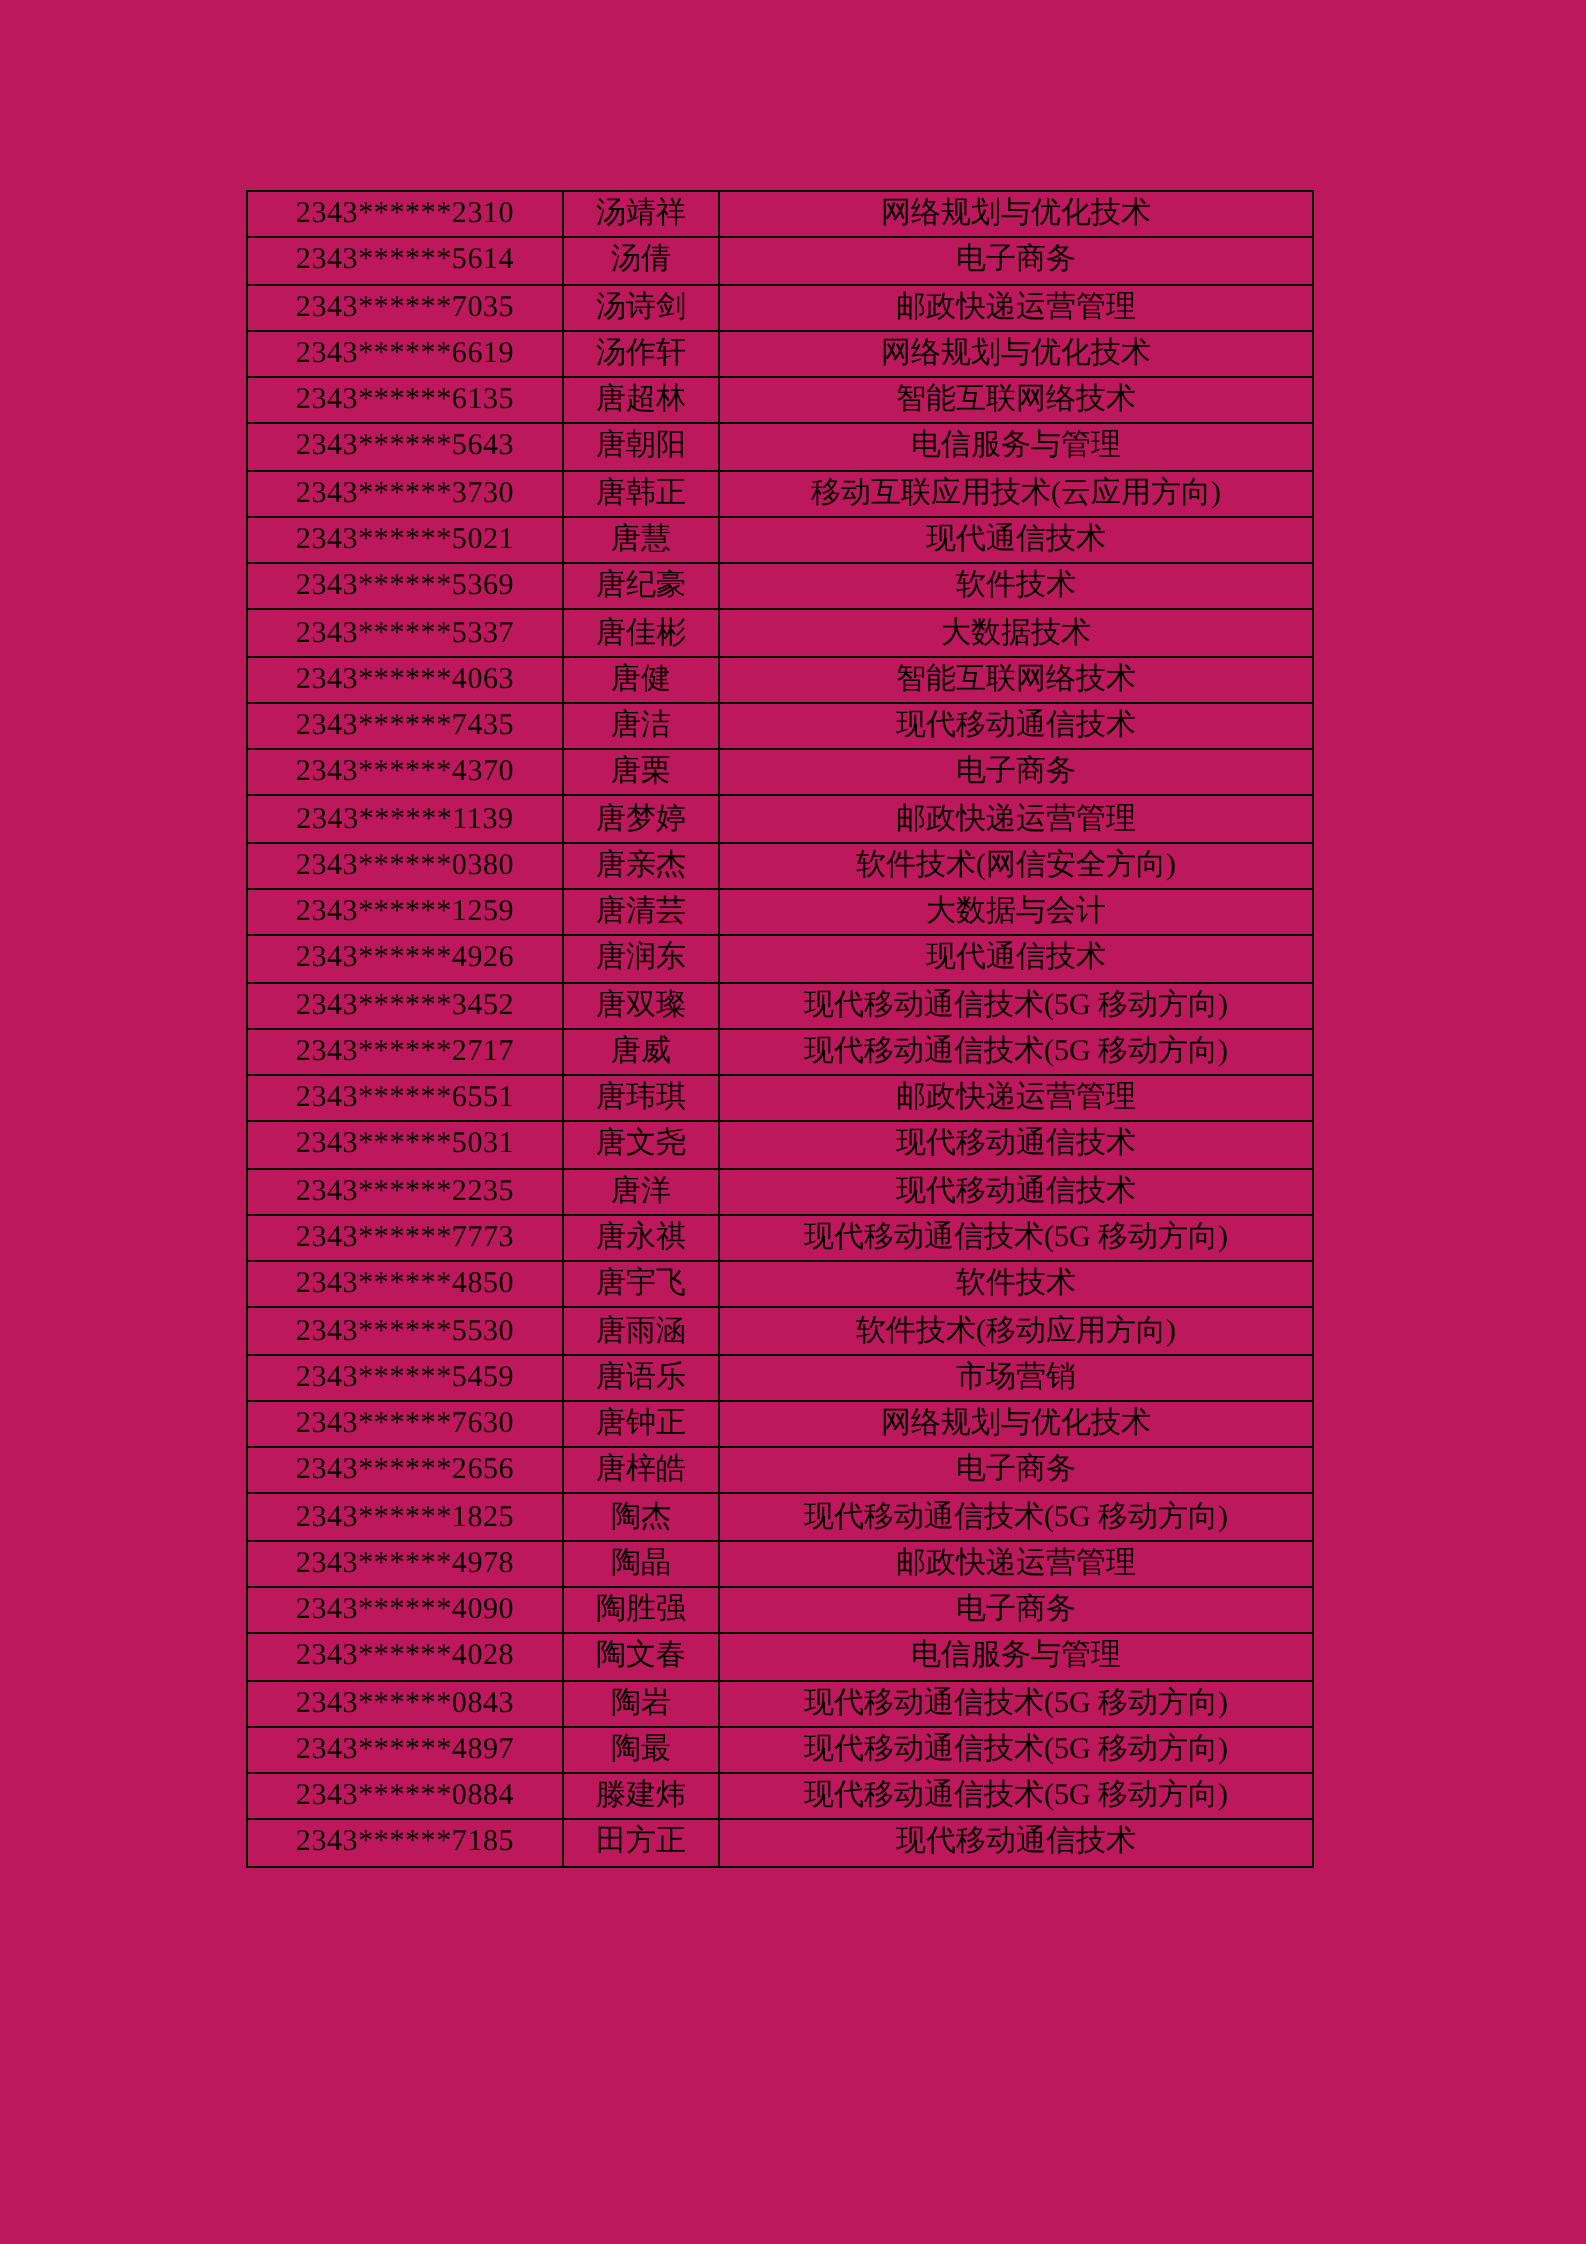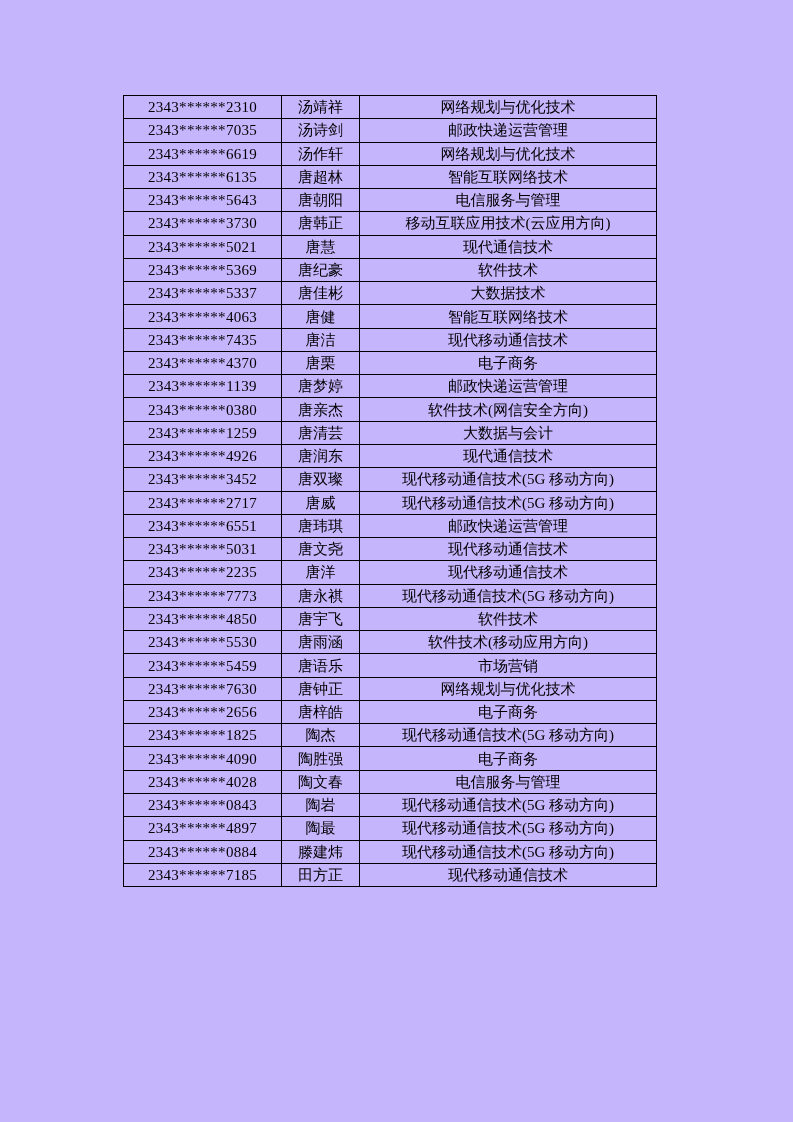--- a/index.html
+++ b/index.html
@@ -4,21 +4,21 @@
 <style>
   html, body {
     margin: 0;
     padding: 0;
     background: #ffffff;
   }
   .page {
     position: relative;
     width: 793px;
     height: 1122px;
-    background: #c4b5fd;
+    background: #be185d;
     overflow: hidden;
     font-family: "Liberation Serif", "DejaVu Serif", serif;
     color: #000000;
   }
   table.roster {
     position: absolute;
     left: 123px;
     top: 95px;
     width: 533px;
     border-collapse: collapse;
@@ -50,20 +50,25 @@
       <col style="width:78px">
       <col style="width:297px">
     </colgroup>
     <tbody>
         <tr>
           <td class="col-id">2343******2310</td>
           <td class="col-name">汤靖祥</td>
           <td class="col-major">网络规划与优化技术</td>
         </tr>
         <tr>
+          <td class="col-id">2343******5614</td>
+          <td class="col-name">汤倩</td>
+          <td class="col-major">电子商务</td>
+        </tr>
+        <tr>
           <td class="col-id">2343******7035</td>
           <td class="col-name">汤诗剑</td>
           <td class="col-major">邮政快递运营管理</td>
         </tr>
         <tr>
           <td class="col-id">2343******6619</td>
           <td class="col-name">汤作轩</td>
           <td class="col-major">网络规划与优化技术</td>
         </tr>
         <tr>
@@ -183,20 +188,25 @@
         </tr>
         <tr>
           <td class="col-id">2343******2656</td>
           <td class="col-name">唐梓皓</td>
           <td class="col-major">电子商务</td>
         </tr>
         <tr>
           <td class="col-id">2343******1825</td>
           <td class="col-name">陶杰</td>
           <td class="col-major">现代移动通信技术(5G 移动方向)</td>
+        </tr>
+        <tr>
+          <td class="col-id">2343******4978</td>
+          <td class="col-name">陶晶</td>
+          <td class="col-major">邮政快递运营管理</td>
         </tr>
         <tr>
           <td class="col-id">2343******4090</td>
           <td class="col-name">陶胜强</td>
           <td class="col-major">电子商务</td>
         </tr>
         <tr>
           <td class="col-id">2343******4028</td>
           <td class="col-name">陶文春</td>
           <td class="col-major">电信服务与管理</td>

